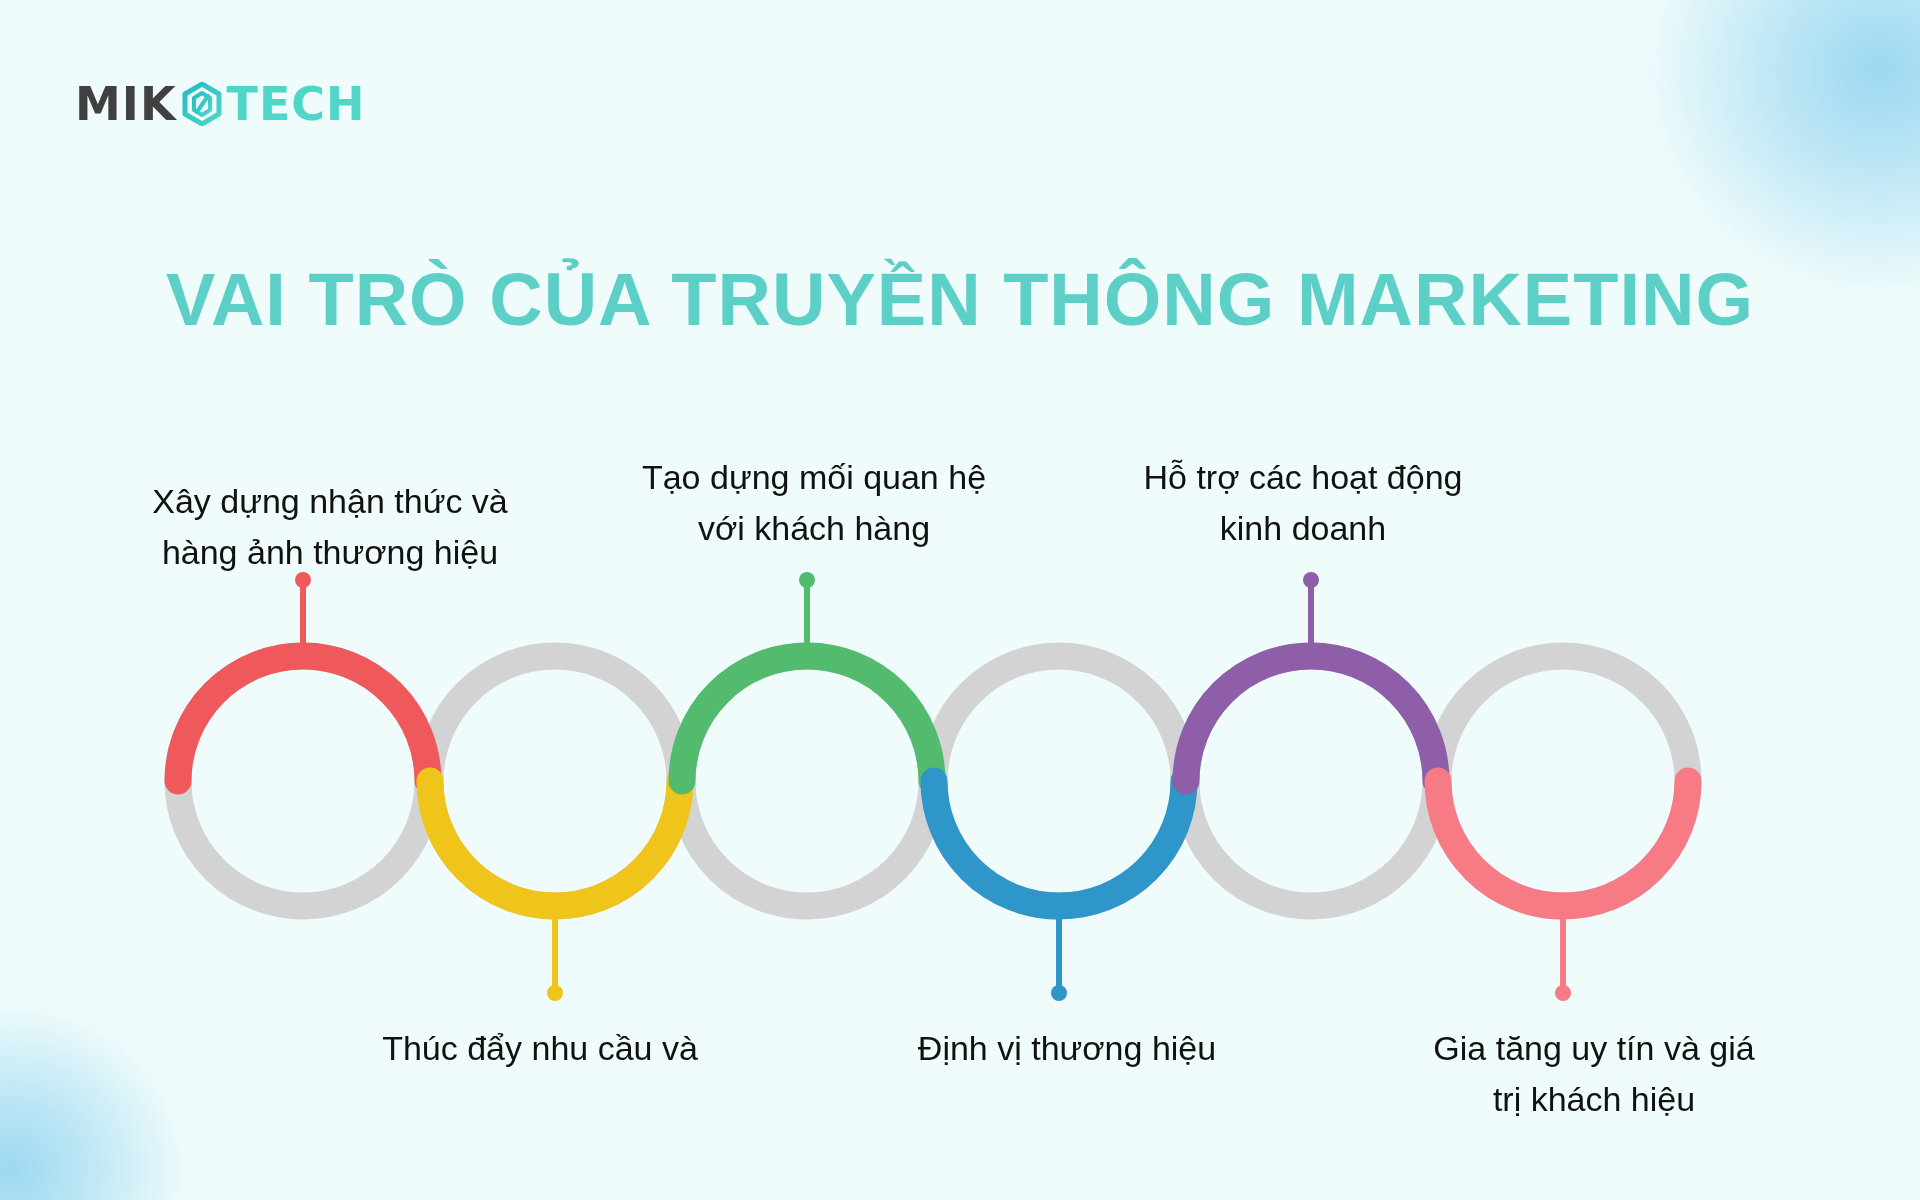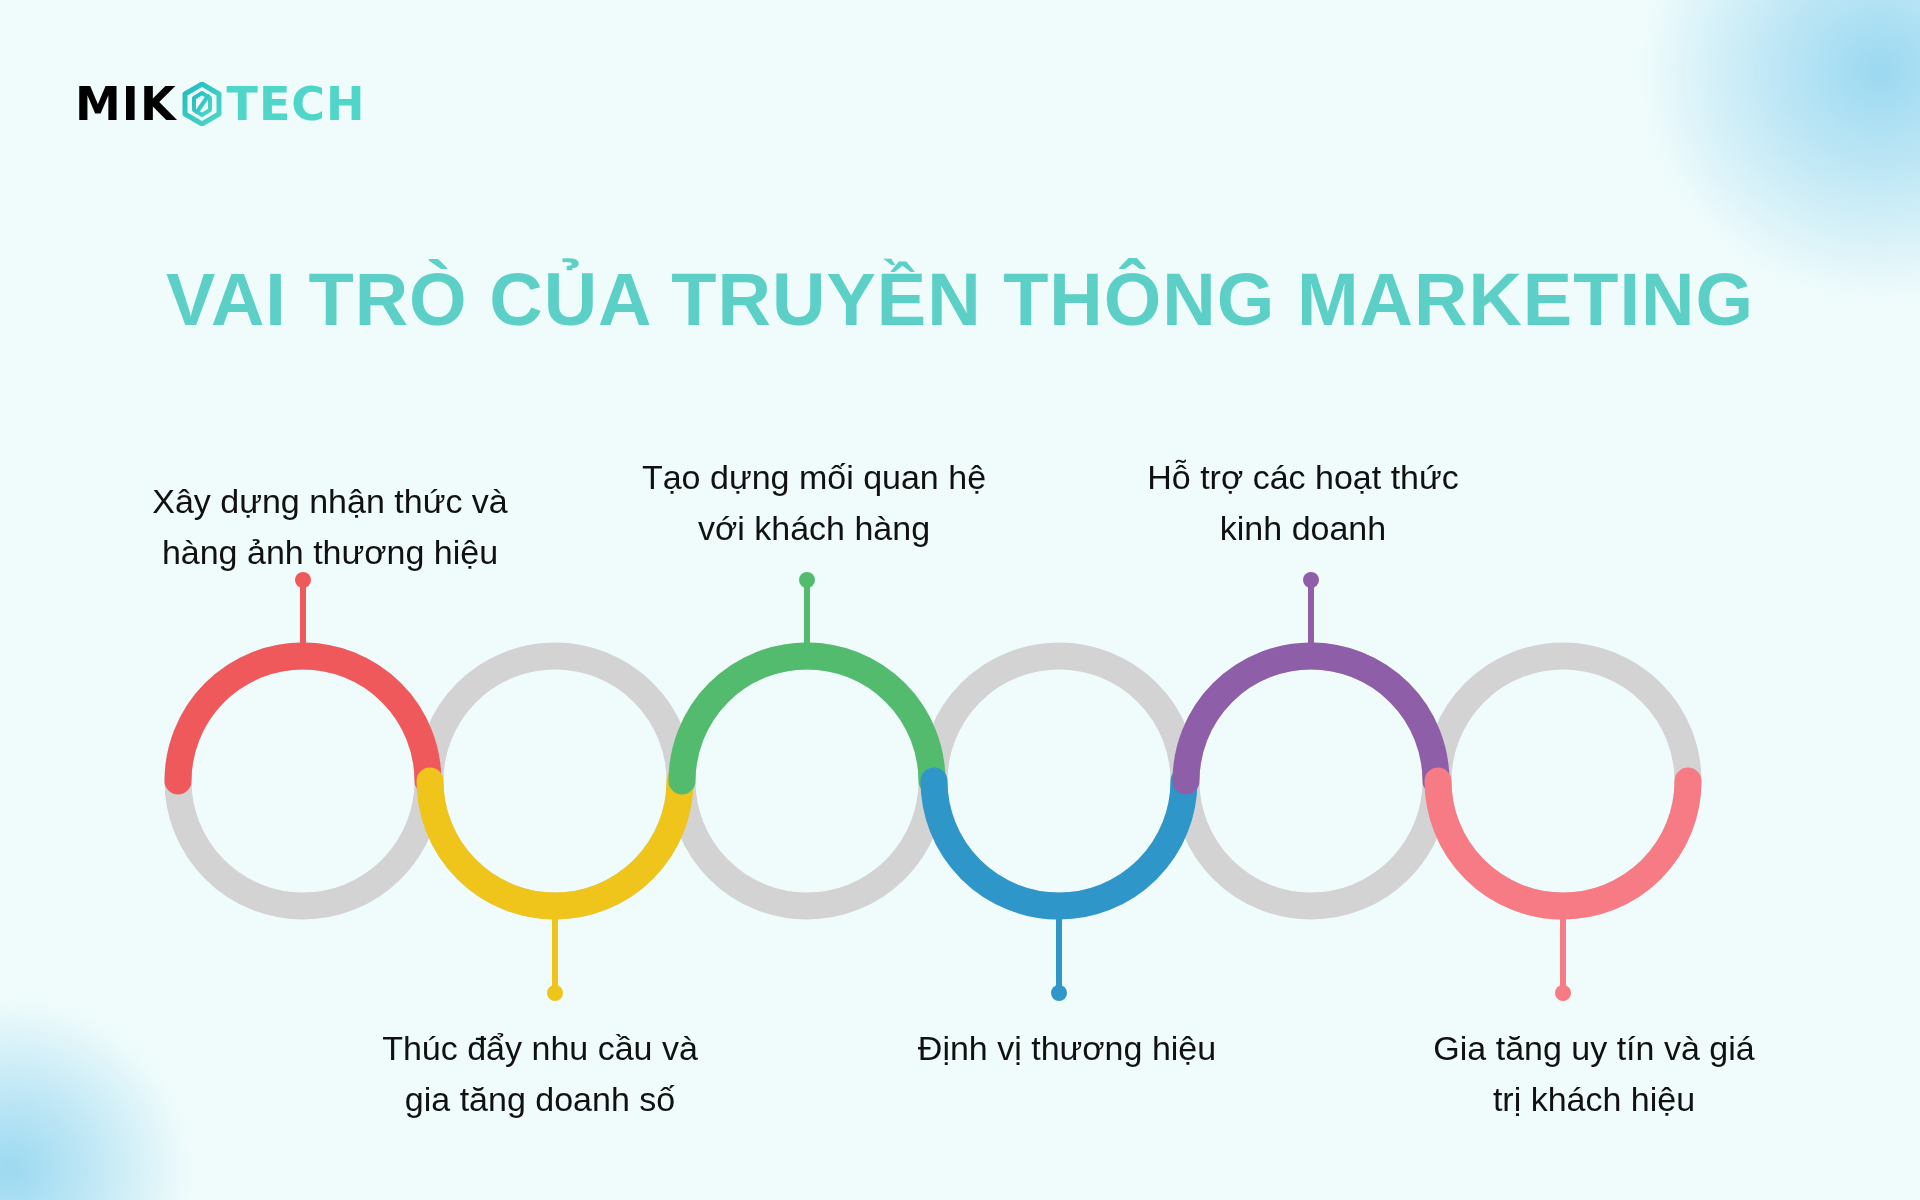--- a/index.html
+++ b/index.html
@@ -18,21 +18,21 @@
     left: -170px; top: 1000px; width: 360px; height: 340px;
     background: radial-gradient(closest-side, rgba(150,214,240,0.95) 0%, rgba(170,222,242,0.7) 45%, rgba(240,252,252,0) 100%);
     filter: blur(6px);
   }
   .logo {
     position: absolute; left: 75px; top: 80px; height: 48px;
     display: flex; align-items: center; gap: 3px;
     font-family: "DejaVu Sans", sans-serif; font-weight: bold; font-size: 46px;
     letter-spacing: 1px; line-height: 48px;
   }
-  .logo .t1 { color: #000000; }
+  .logo .t1 { color: #404040; }
   .logo .t2 { color: #4fd6c8; }
   .logo svg { display: block; }
   .title {
     position: absolute; left: 0; width: 1920px; top: 255px;
     text-align: center;
     font-family: "Liberation Sans", sans-serif; font-weight: bold;
     font-size: 74px; line-height: 90px; letter-spacing: 1px;
     color: #5ccfc6;
   }
   .title span { display: inline-block; transform: scaleX(1.0); }
@@ -103,30 +103,29 @@
     </g>
 </svg>
 
 <div id="labels">
     <div class="label" style="left: 90px; top: 476px;">
       <span class="line">Xây dựng nhận thức và</span>
       <span class="line">hàng ảnh thương hiệu</span>
     </div>
     <div class="label" style="left: 300px; top: 1023px;">
       <span class="line">Thúc đẩy nhu cầu và</span>
-      <span class="line">gia tăng doanh số</span>
     </div>
     <div class="label" style="left: 574px; top: 452px;">
       <span class="line">Tạo dựng mối quan hệ</span>
       <span class="line">với khách hàng</span>
     </div>
     <div class="label" style="left: 827px; top: 1023px;">
       <span class="line">Định vị thương hiệu</span>
     </div>
     <div class="label" style="left: 1063px; top: 452px;">
-      <span class="line">Hỗ trợ các hoạt thức</span>
+      <span class="line">Hỗ trợ các hoạt động</span>
       <span class="line">kinh doanh</span>
     </div>
     <div class="label" style="left: 1354px; top: 1023px;">
       <span class="line">Gia tăng uy tín và giá</span>
       <span class="line">trị khách hiệu</span>
     </div>
   </div>
 
 </body></html>

